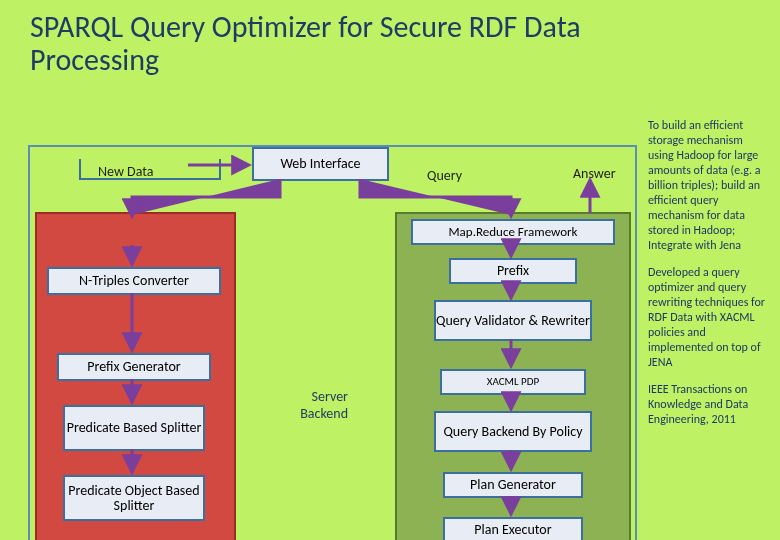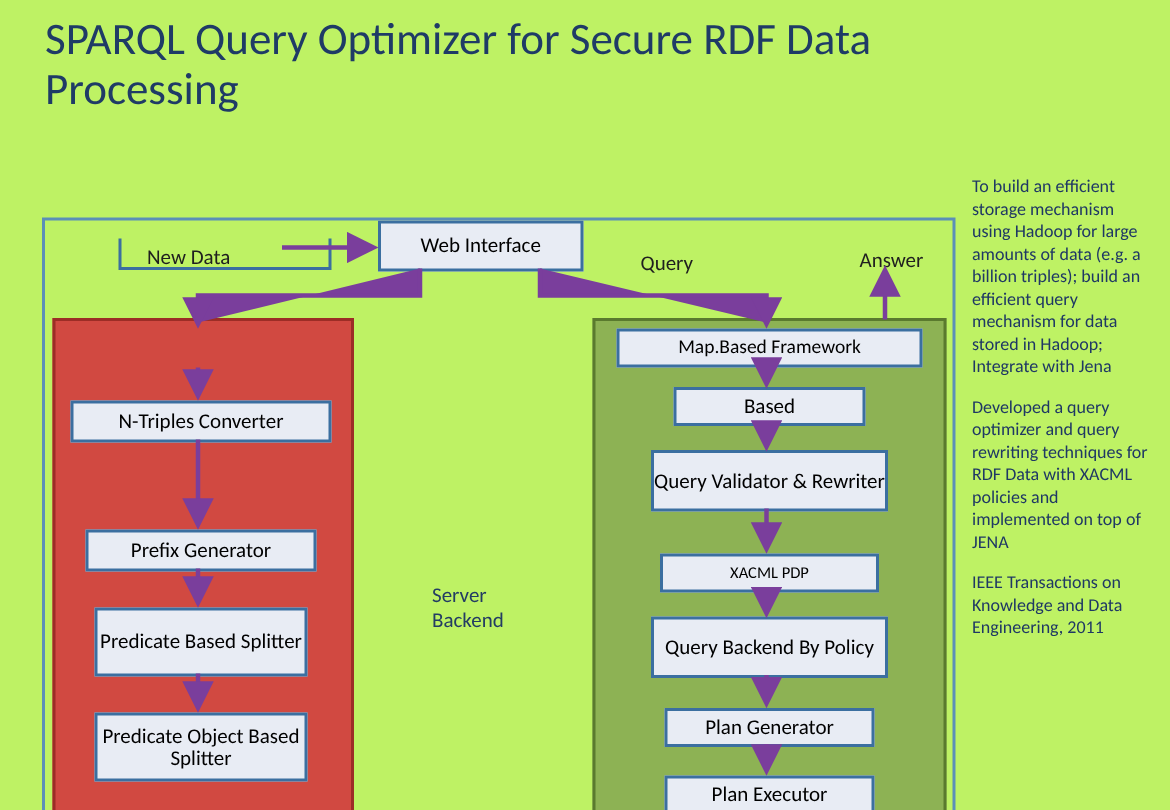--- a/index.html
+++ b/index.html
@@ -51,24 +51,24 @@
     <div class="lbl" style="left:68px;top:16px;">New Data</div>
     <div class="box" style="left:222px;top:0px;width:133px;height:30px;">Web Interface</div>
     <div class="lbl" style="left:397px;top:20px;">Query</div>
     <div class="lbl" style="left:543px;top:18px;">Answer</div>
 
     <div class="box" style="left:17px;top:120px;width:170px;height:24px;">N-Triples Converter</div>
     <div class="box" style="left:27px;top:206px;width:150px;height:24px;">Prefix Generator</div>
     <div class="box" style="left:33px;top:258px;width:138px;height:42px;">Predicate Based Splitter</div>
     <div class="box" style="left:33px;top:328px;width:138px;height:42px;">Predicate Object Based Splitter</div>
 
-    <div class="lbl" style="left:258px;top:241px;width:60px;text-align:left;color:#233C63;font-weight:500;">Server Backend</div>
+    <div class="lbl" style="left:258px;top:241px;width:60px;text-align:right;color:#233C63;font-weight:500;">Server Backend</div>
 
-    <div class="box" style="left:381px;top:72px;width:200px;height:22px;font-size:13px;">Map.Based Framework</div>
-    <div class="box" style="left:419px;top:111px;width:124px;height:22px;">Based</div>
+    <div class="box" style="left:381px;top:72px;width:200px;height:22px;font-size:13px;">Map.Reduce Framework</div>
+    <div class="box" style="left:419px;top:111px;width:124px;height:22px;">Prefix</div>
     <div class="box" style="left:404px;top:153px;width:154px;height:37px;">Query Validator &amp; Rewriter</div>
     <div class="box" style="left:410px;top:222px;width:142px;height:22px;font-size:11px;">XACML PDP</div>
     <div class="box" style="left:404px;top:264px;width:154px;height:37px;">Query Backend By Policy</div>
     <div class="box" style="left:413px;top:325px;width:136px;height:22px;">Plan Generator</div>
     <div class="box" style="left:413px;top:370px;width:136px;height:22px;">Plan Executor</div>
 
     <svg class="svg-arrows" viewBox="0 0 605 406">
       <defs>
         <marker id="ah" viewBox="0 0 10 10" refX="8" refY="5" markerWidth="7" markerHeight="7" orient="auto">
           <path d="M0,0 L10,5 L0,10 z" fill="#7A3E9C"></path>

